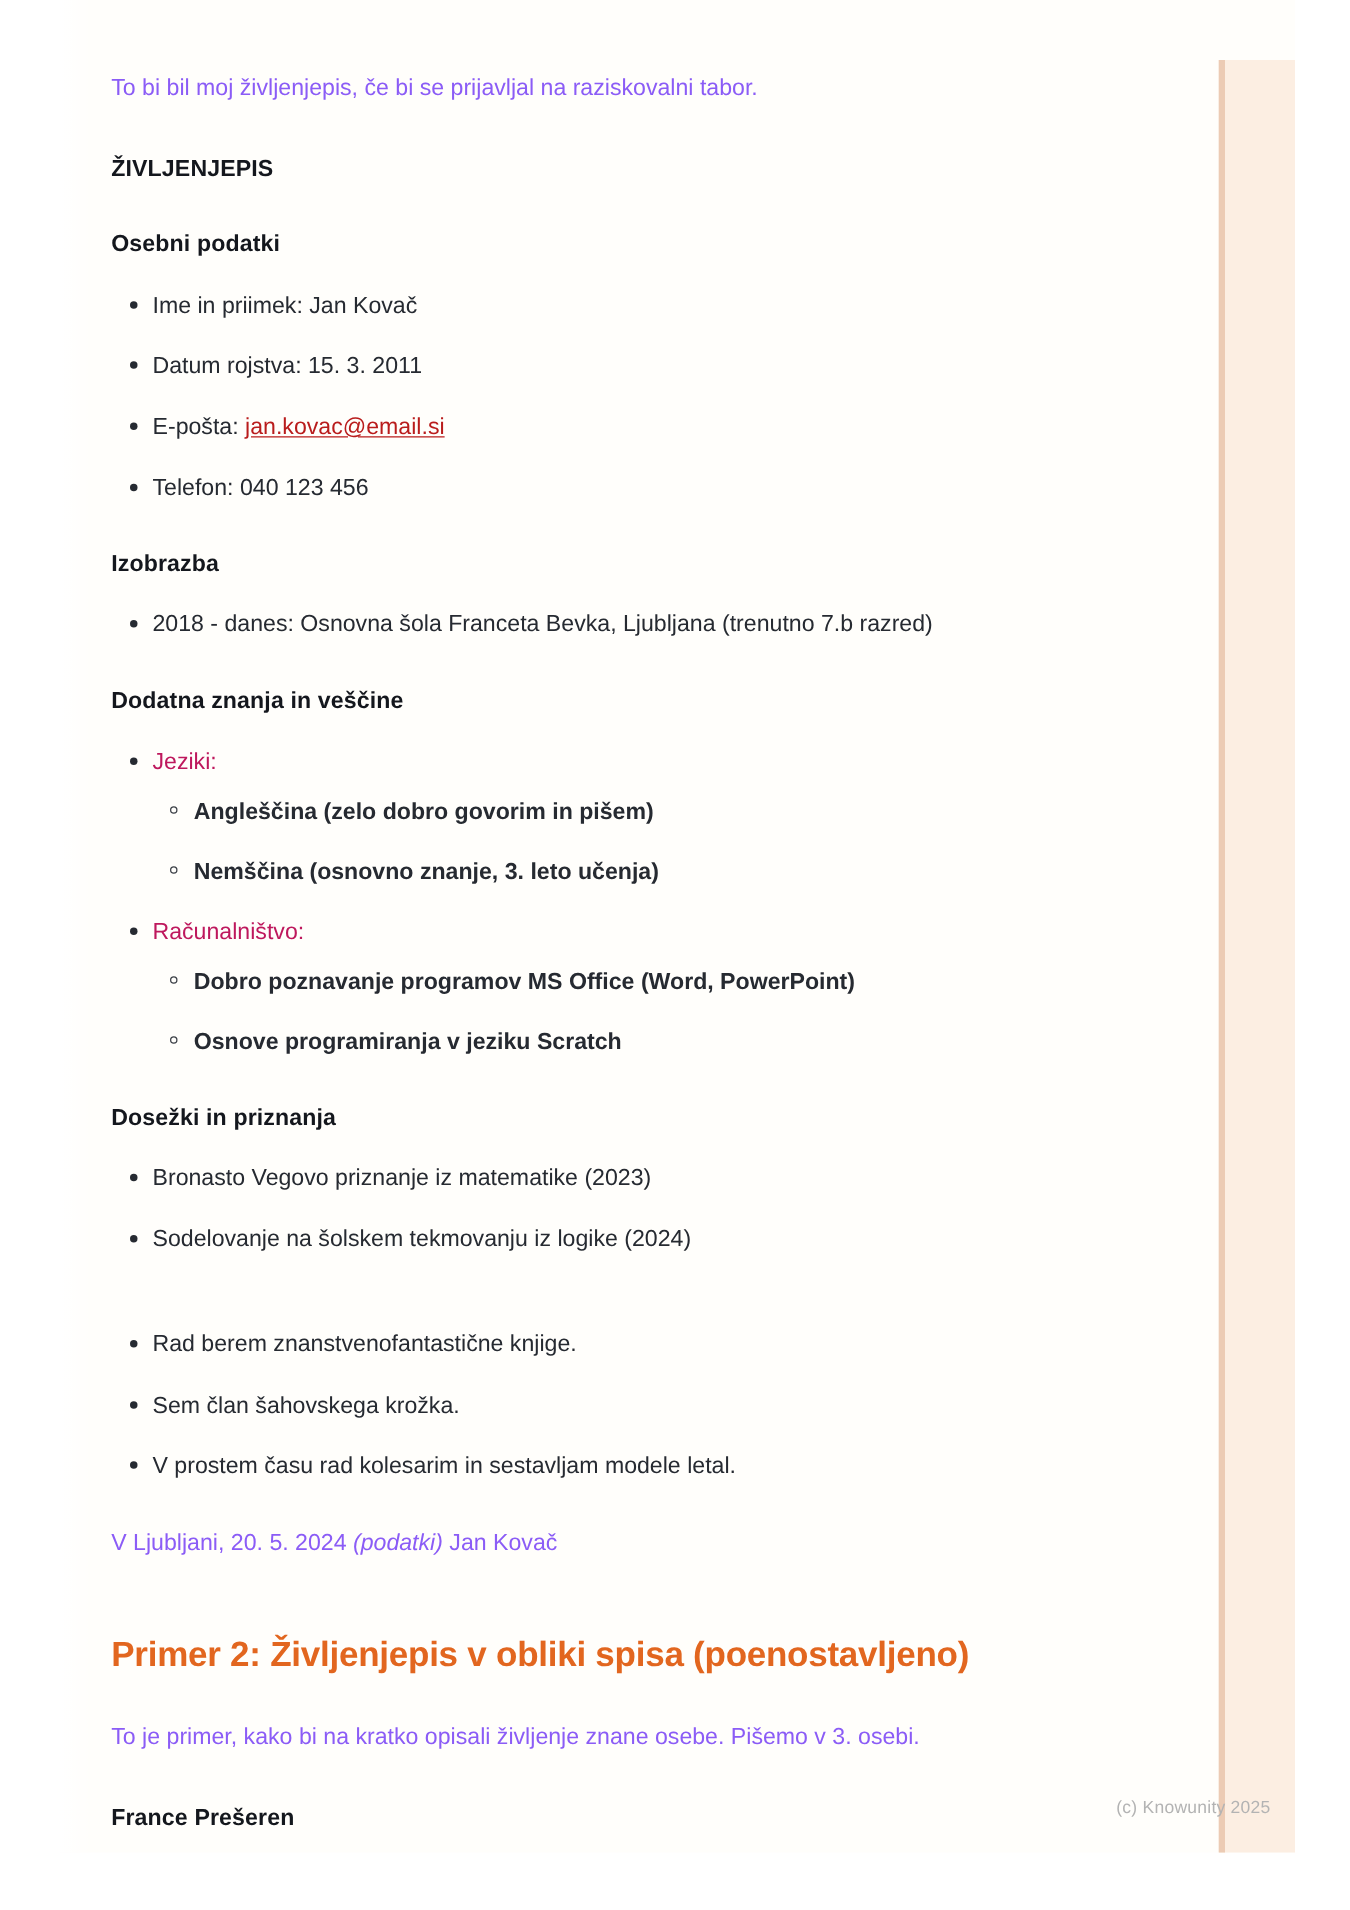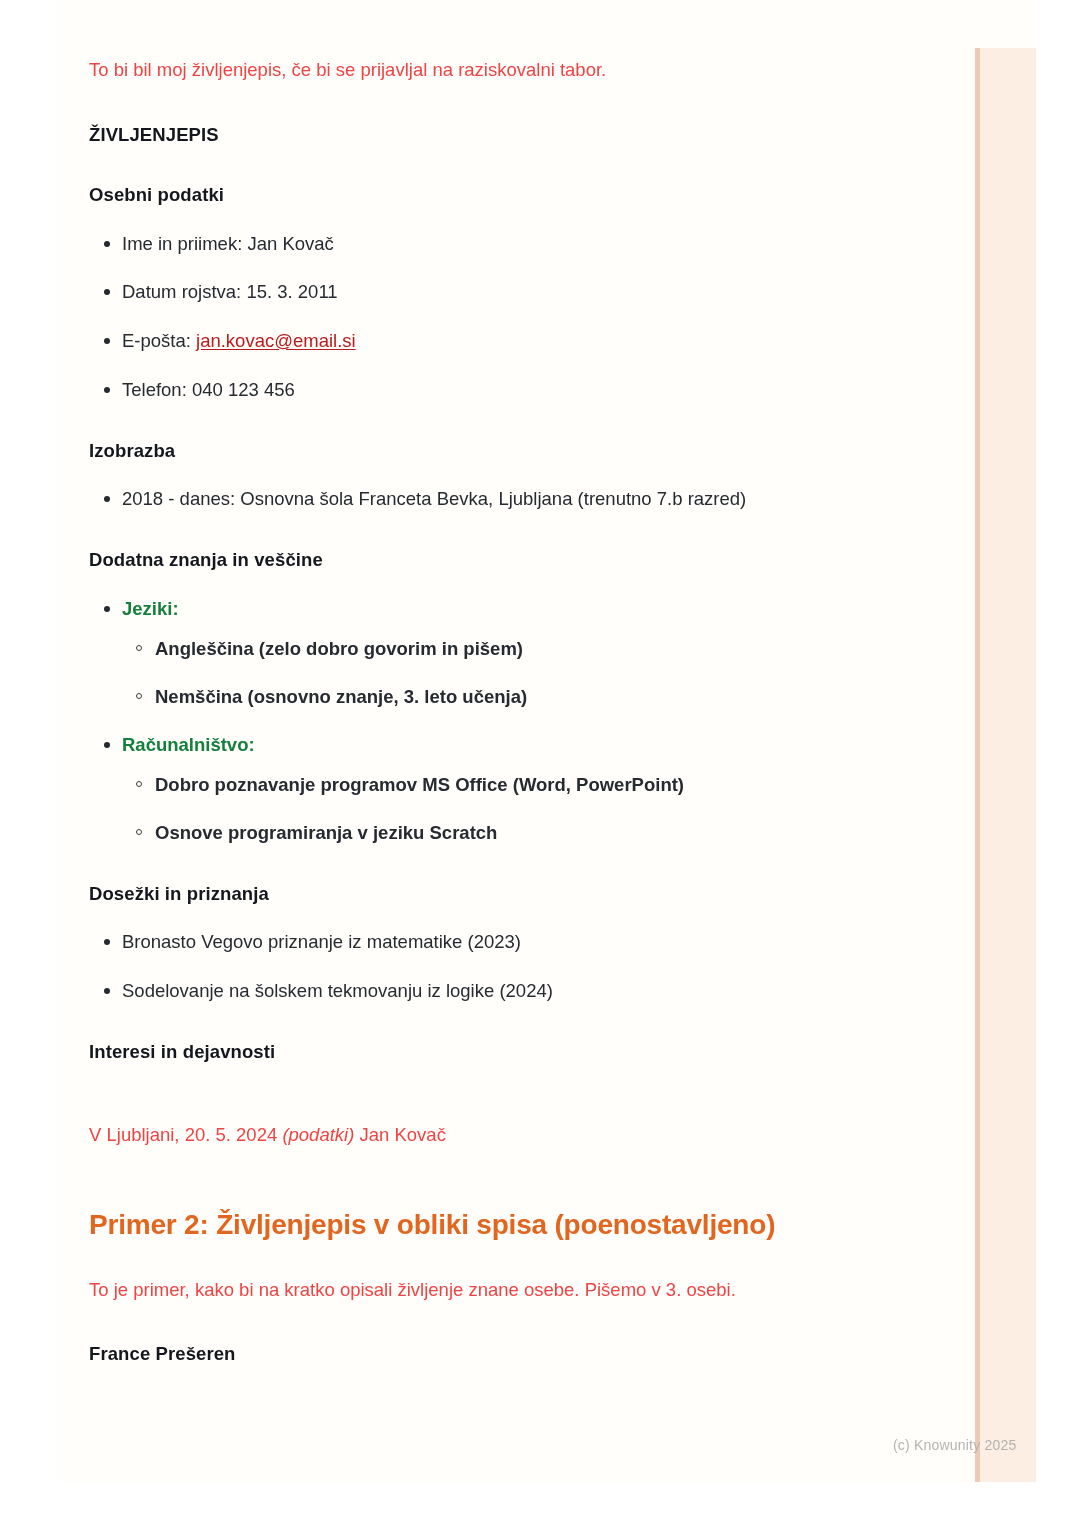--- a/index.html
+++ b/index.html
@@ -60,21 +60,21 @@
     left: 89px;
     top: 0;
     width: 830px;
     color: #1d2027;
   }
 
   p.body-text {
     margin: 0;
     font-size: 18.5px;
     line-height: 1.5;
-    color: #ef4444;
+    color: #8b5cf6;
     font-weight: 400;
   }
 
   h3.section-title {
     margin: 0;
     font-size: 18.5px;
     line-height: 1.4;
     font-weight: 700;
     color: #14171d;
     letter-spacing: .1px;
@@ -112,21 +112,21 @@
     content: "";
     position: absolute;
     left: 15px;
     top: 11px;
     width: 6px;
     height: 6px;
     border-radius: 50%;
     background: #262a31;
   }
 
-  .li-strong { font-weight: 700; color: #15803d; margin-top: 20px; }
+  .li-strong { font-weight: 400; color: #be185d; margin-top: 20px; }
 
   ul.lvl2 {
     margin: 12px 0 0 0;
     padding: 0;
     list-style: none;
   }
   ul.lvl2 > li {
     position: relative;
     padding-left: 33px;
     font-size: 18.5px;
@@ -223,22 +223,26 @@
   <div class="sp-head"></div>
 
   <h3 class="section-title">Dosežki in priznanja</h3>
   <div class="sp-list"></div>
   <ul class="lvl1">
     <li><span>Bronasto Vegovo priznanje iz matematike (2023)</span></li>
     <li><span>Sodelovanje na šolskem tekmovanju iz logike (2024)</span></li>
   </ul>
   <div class="sp-head"></div>
 
-  <h3 class="section-title">Interesi in dejavnosti</h3>
-  <div class="sp-list"></div>
+  <div class="sp-list"></div>
+  <ul class="lvl1">
+    <li><span>Rad berem znanstvenofantastične knjige.</span></li>
+    <li><span>Sem član šahovskega krožka.</span></li>
+    <li><span>V prostem času rad kolesarim in sestavljam modele letal.</span></li>
+  </ul>
   <div class="sp-head"></div>
 
   <p class="body-text"><span>V Ljubljani, 20. 5. 2024 </span><em class="signature-note">(podatki)</em><span> Jan Kovač</span></p>
   <div class="sp-big"></div>
 
   <h2 class="example-title">Primer 2: Življenjepis v obliki spisa (poenostavljeno)</h2>
   <div class="sp-head"></div>
   <p class="body-text">To je primer, kako bi na kratko opisali življenje znane osebe. Pišemo v 3. osebi.</p>
   <div class="sp-para"></div>
   <h3 class="section-title">France Prešeren</h3>

